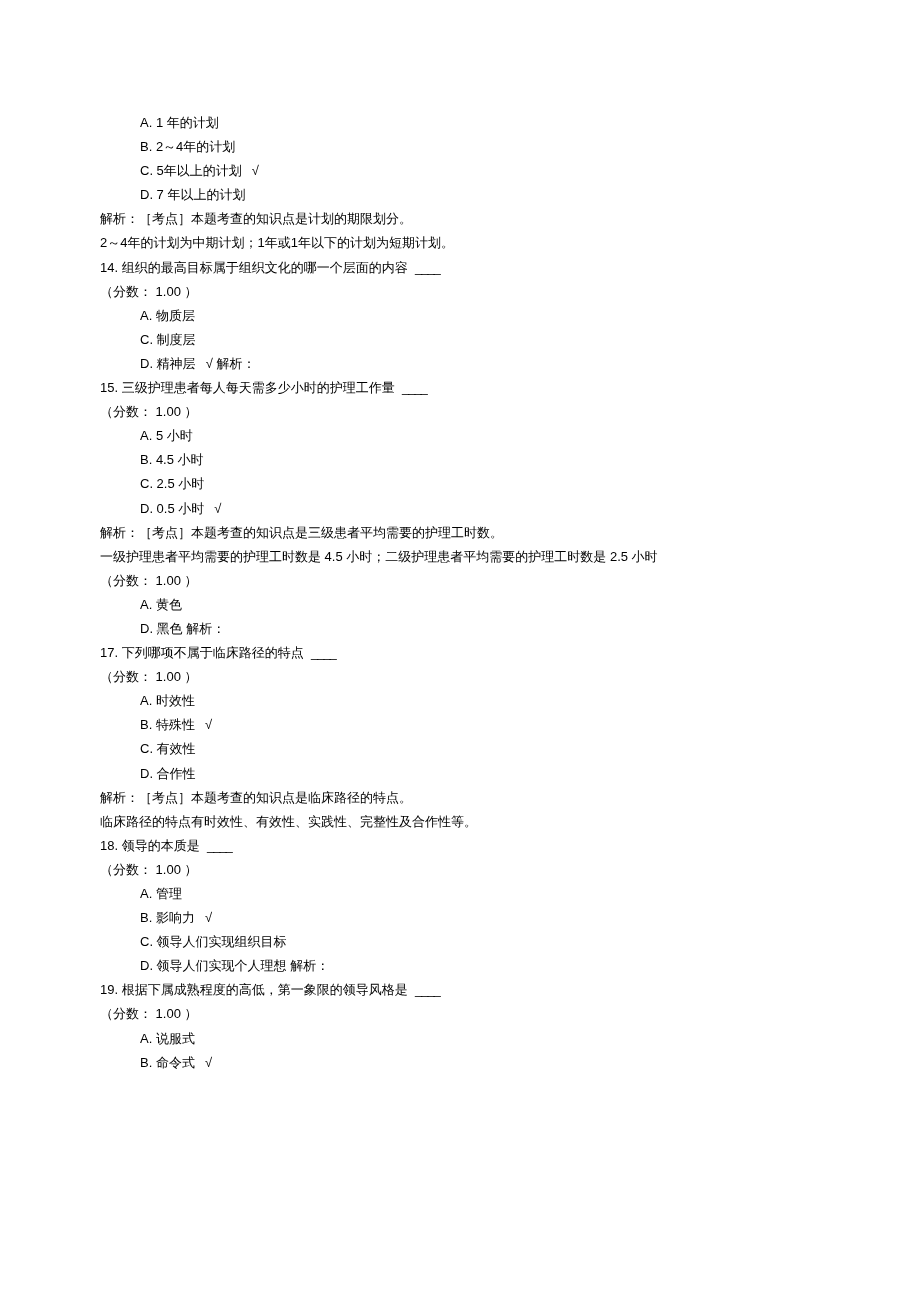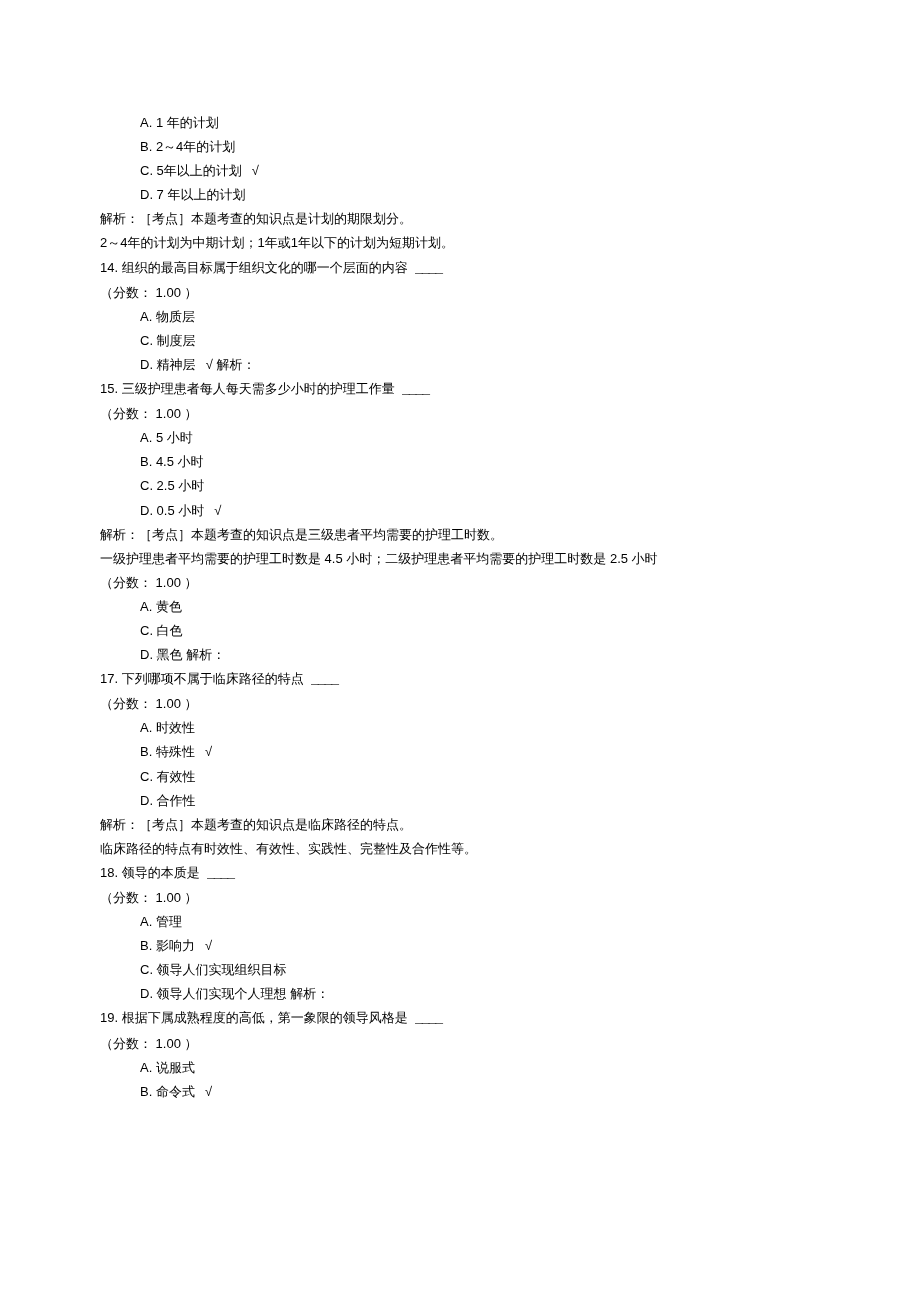--- a/index.html
+++ b/index.html
@@ -20,21 +20,21 @@
     padding-left: 40px;
   }
   .line {
     margin: 2px 0;
   }
   .check {
     font-family: Arial, sans-serif;
     padding-left: 10px;
   }
   .blank {
-    font-family: Liberation Mono, monospace;
+    font-family: Liberation Sans, sans-serif;
     letter-spacing: -1px;
   }
 </style>
 </head>
 <body>
 
 <div class="page">
 
   <div class="option-row line"><span>A. 1 年的计划</span></div>
   <div class="option-row line"><span>B. 2～4年的计划</span></div>
@@ -53,21 +53,20 @@
   <div class="line">（分数： 1.00 ）</div>
   <div class="option-row line"><span>A. 5 小时</span></div>
   <div class="option-row line"><span>B. 4.5 小时</span></div>
   <div class="option-row line"><span>C. 2.5 小时</span></div>
   <div class="option-row line"><span>D. 0.5 小时</span><span class="check">√</span></div>
   <div class="line">解析：［考点］本题考查的知识点是三级患者平均需要的护理工时数。</div>
   <div class="line">一级护理患者平均需要的护理工时数是 4.5 小时；二级护理患者平均需要的护理工时数是 2.5 小时</div>
 
   <div class="line">（分数： 1.00 ）</div>
   <div class="option-row line"><span>A. 黄色</span></div>
-  <div class="option-row line"><span>C. 白色</span></div>
   <div class="option-row line"><span>D. 黑色</span> <span>解析：</span></div>
 
   <div class="line"><span>17. 下列哪项不属于临床路径的特点</span>&nbsp;&nbsp;<span class="blank">____</span></div>
   <div class="line">（分数： 1.00 ）</div>
   <div class="option-row line"><span>A. 时效性</span></div>
   <div class="option-row line"><span>B. 特殊性</span><span class="check">√</span></div>
   <div class="option-row line"><span>C. 有效性</span></div>
   <div class="option-row line"><span>D. 合作性</span></div>
   <div class="line">解析：［考点］本题考查的知识点是临床路径的特点。</div>
   <div class="line">临床路径的特点有时效性、有效性、实践性、完整性及合作性等。</div>

